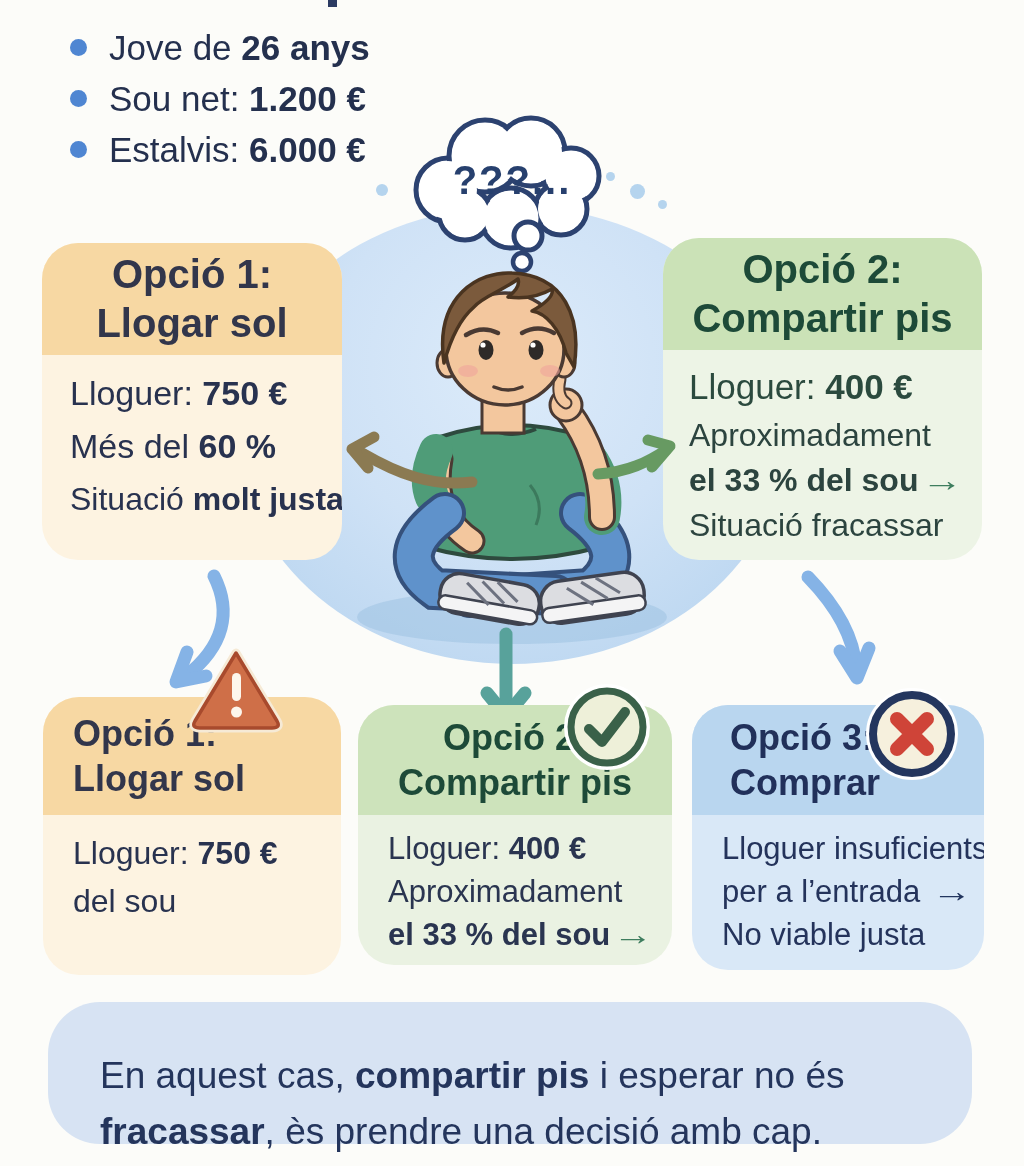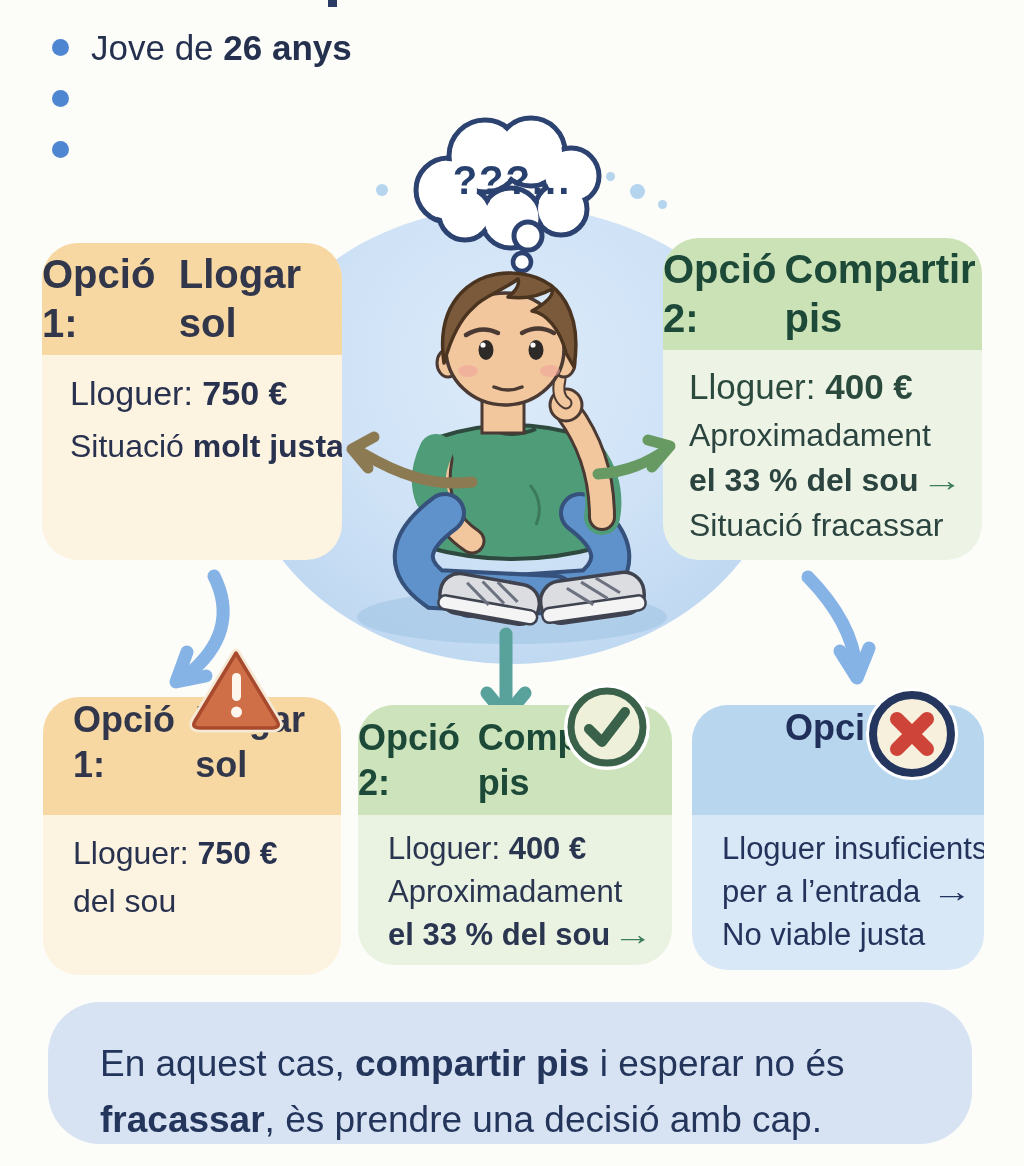--- a/index.html
+++ b/index.html
@@ -4,32 +4,32 @@
 <style>
   html,body{margin:0;padding:0;background:#fcfcf9;}
   .stage{
     position:relative;width:1024px;height:1166px;overflow:hidden;
     background:#fcfcf9;font-family:"Liberation Sans",sans-serif;color:#24304e;
   }
   .abs{position:absolute;}
   .b{font-weight:700;}
   .arrow{font-weight:700;display:inline-block;transform:scaleX(1.3);transform-origin:left center;margin-left:3px;}
   
-  .profile{left:52px;top:22px;}
+  .profile{left:70px;top:22px;}
   .bullet-row{display:flex;align-items:center;height:51px;font-size:35px;color:#24304e;}
   .bullet-dot{width:17px;height:17px;border-radius:50%;background:#4f86d2;margin-right:22px;flex:0 0 auto;}
   
   .blue-ellipse{
     left:238px;top:206px;width:548px;height:458px;border-radius:50%;
     background:radial-gradient(circle at 50% 35%, #dcebfa 0%, #cfe2f6 45%, #bed8f1 78%, #b2cfeb 100%);
   }
   .deco-dot{border-radius:50%;background:#b5d4ee;}
   
   .box{border-radius:36px;overflow:hidden;}
-  .box .hdr{display:flex;flex-direction:row;justify-content:center;font-weight:700;}
+  .box .hdr{display:flex;flex-direction:column;justify-content:center;font-weight:700;}
   .box .bd{box-sizing:border-box;}
   .line{white-space:nowrap;}
   .box1t{left:42px;top:243px;width:300px;height:317px;background:#fdf3e1;}
   .box1t .hdr{height:112px;background:#f7d8a3;align-items:center;font-size:40px;line-height:49px;color:#32364b;}
   .box1t .bd{padding:12px 24px 0 28px;font-size:34px;line-height:53px;color:#28324f;}
   .box2t{left:663px;top:238px;width:319px;height:322px;background:#edf4e6;}
   .box2t .hdr{height:112px;background:#cbe2b7;align-items:center;font-size:40px;line-height:49px;color:#1d4a38;}
   .box2t .bd{padding:14px 18px 0 26px;font-size:32px;line-height:45px;color:#2c443f;}
   .box2t .bd .line:first-child{font-size:35px;margin-bottom:4px;color:#2b4a3e;}
   .box1b{left:43px;top:697px;width:298px;height:278px;background:#fdf3e1;}
@@ -37,21 +37,21 @@
   .box1b .bd{padding:14px 18px 0 30px;font-size:32px;line-height:48px;color:#28324f;}
   .box2b{left:358px;top:705px;width:314px;height:260px;background:#eaf2e2;}
   .box2b .hdr{height:110px;background:#cde3bb;align-items:center;font-size:36px;line-height:45px;color:#1d4a38;}
   .box2b .bd{padding:12px 14px 0 30px;font-size:31px;line-height:43px;color:#2a3550;}
   .box3b{left:692px;top:705px;width:292px;height:265px;background:#d9e8f7;}
   .box3b .hdr{height:110px;background:#b9d6ef;align-items:flex-start;padding-left:38px;font-size:36px;line-height:45px;color:#21305a;}
   .box3b .bd{padding:12px 10px 0 30px;font-size:31px;line-height:43px;color:#24335b;}
   
   .summary{
     left:48px;top:1002px;width:924px;height:142px;border-radius:52px;background:#d7e3f3;
-    box-sizing:border-box;padding:34px 40px 0 52px;font-size:37px;line-height:56px;color:#24355c;
+    box-sizing:border-box;padding:46px 40px 0 52px;font-size:37px;line-height:56px;color:#24355c;
   }
   .thought-text{
     left:422px;top:158px;width:180px;text-align:center;
     font-size:40px;font-weight:700;color:#27406e;letter-spacing:2px;
   }
   svg{display:block;}
 </style>
 </head>
 <body>
 
@@ -59,40 +59,43 @@
 
   <div class="abs" style="left:328px;top:0;width:9px;height:7px;background:#2c3b63;"></div>
 
   <div class="abs profile">
     <div class="bullet-row">
       <span class="bullet-dot"></span>
       <span><span>Jove de </span><span class="b">26 anys</span></span>
     </div>
     <div class="bullet-row">
       <span class="bullet-dot"></span>
+      <span><span>Sou net: </span><span class="b">1.200 €</span></span>
     </div>
     <div class="bullet-row">
       <span class="bullet-dot"></span>
+      <span><span>Estalvis: </span><span class="b">6.000 €</span></span>
     </div>
   </div>
 
   <div class="abs blue-ellipse"></div>
 
   <div class="abs deco-dot" style="left:376px;top:184px;width:12px;height:12px;"></div>
   <div class="abs deco-dot" style="left:606px;top:172px;width:9px;height:9px;"></div>
   <div class="abs deco-dot" style="left:630px;top:184px;width:15px;height:15px;"></div>
   <div class="abs deco-dot" style="left:658px;top:200px;width:9px;height:9px;"></div>
 
   <div class="abs box box1t">
     <div class="hdr">
       <div>Opció 1:</div>
       <div>Llogar sol</div>
     </div>
     <div class="bd">
       <div class="line"><span>Lloguer: </span><span class="b">750 €</span></div>
+      <div class="line"><span>Més del </span><span class="b">60 %</span></div>
       <div class="line" style="font-size:32px;"><span>Situació </span><span class="b">molt justa</span></div>
     </div>
   </div>
 
   <div class="abs box box2t">
     <div class="hdr">
       <div>Opció 2:</div>
       <div>Compartir pis</div>
     </div>
     <div class="bd">
@@ -234,20 +237,21 @@
     <div class="bd">
       <div class="line"><span>Lloguer: </span><span class="b">400 €</span></div>
       <div class="line"><span>Aproximadament</span></div>
       <div class="line"><span class="b">el 33 % del sou</span><span class="arrow" style="color: rgb(62, 125, 94);"> →</span></div>
     </div>
   </div>
 
   <div class="abs box box3b">
     <div class="hdr">
       <div>Opció 3:</div>
+      <div>Comprar</div>
     </div>
     <div class="bd">
       <div class="line"><span>Lloguer insuficients</span></div>
       <div class="line"><span>per a l’entrada </span><span class="arrow" style="color: rgb(34, 53, 94);">→</span></div>
       <div class="line"><span>No viable justa</span></div>
     </div>
   </div>
 
   <svg class="abs" style="left:188px;top:645px;" width="96" height="90" viewBox="0 0 96 90">
     <path d="M 48 8 L 89 76 Q 93 83 84 83 L 12 83 Q 3 83 7 76 Z" fill="#cf6f48" stroke="#f6ead6" stroke-width="9" stroke-linejoin="round"></path>

